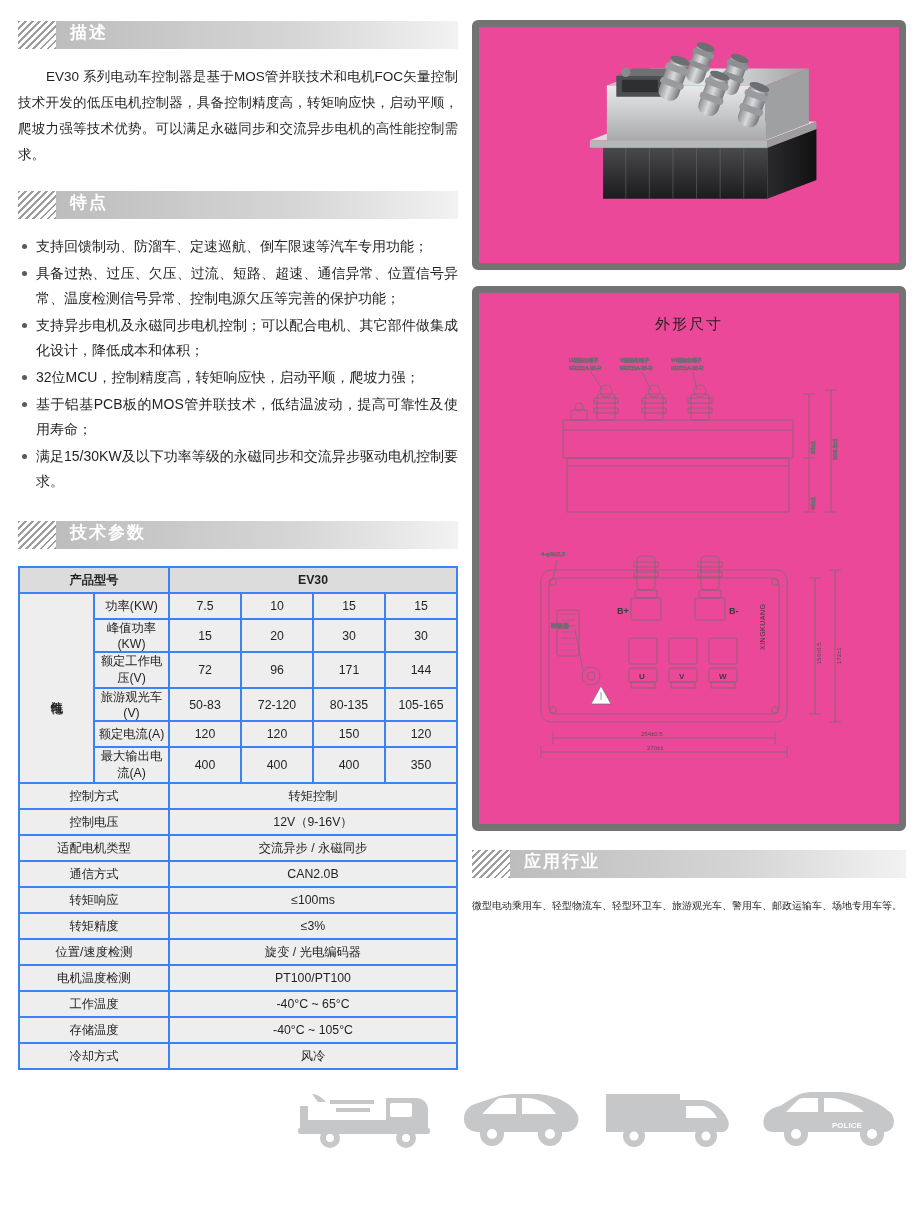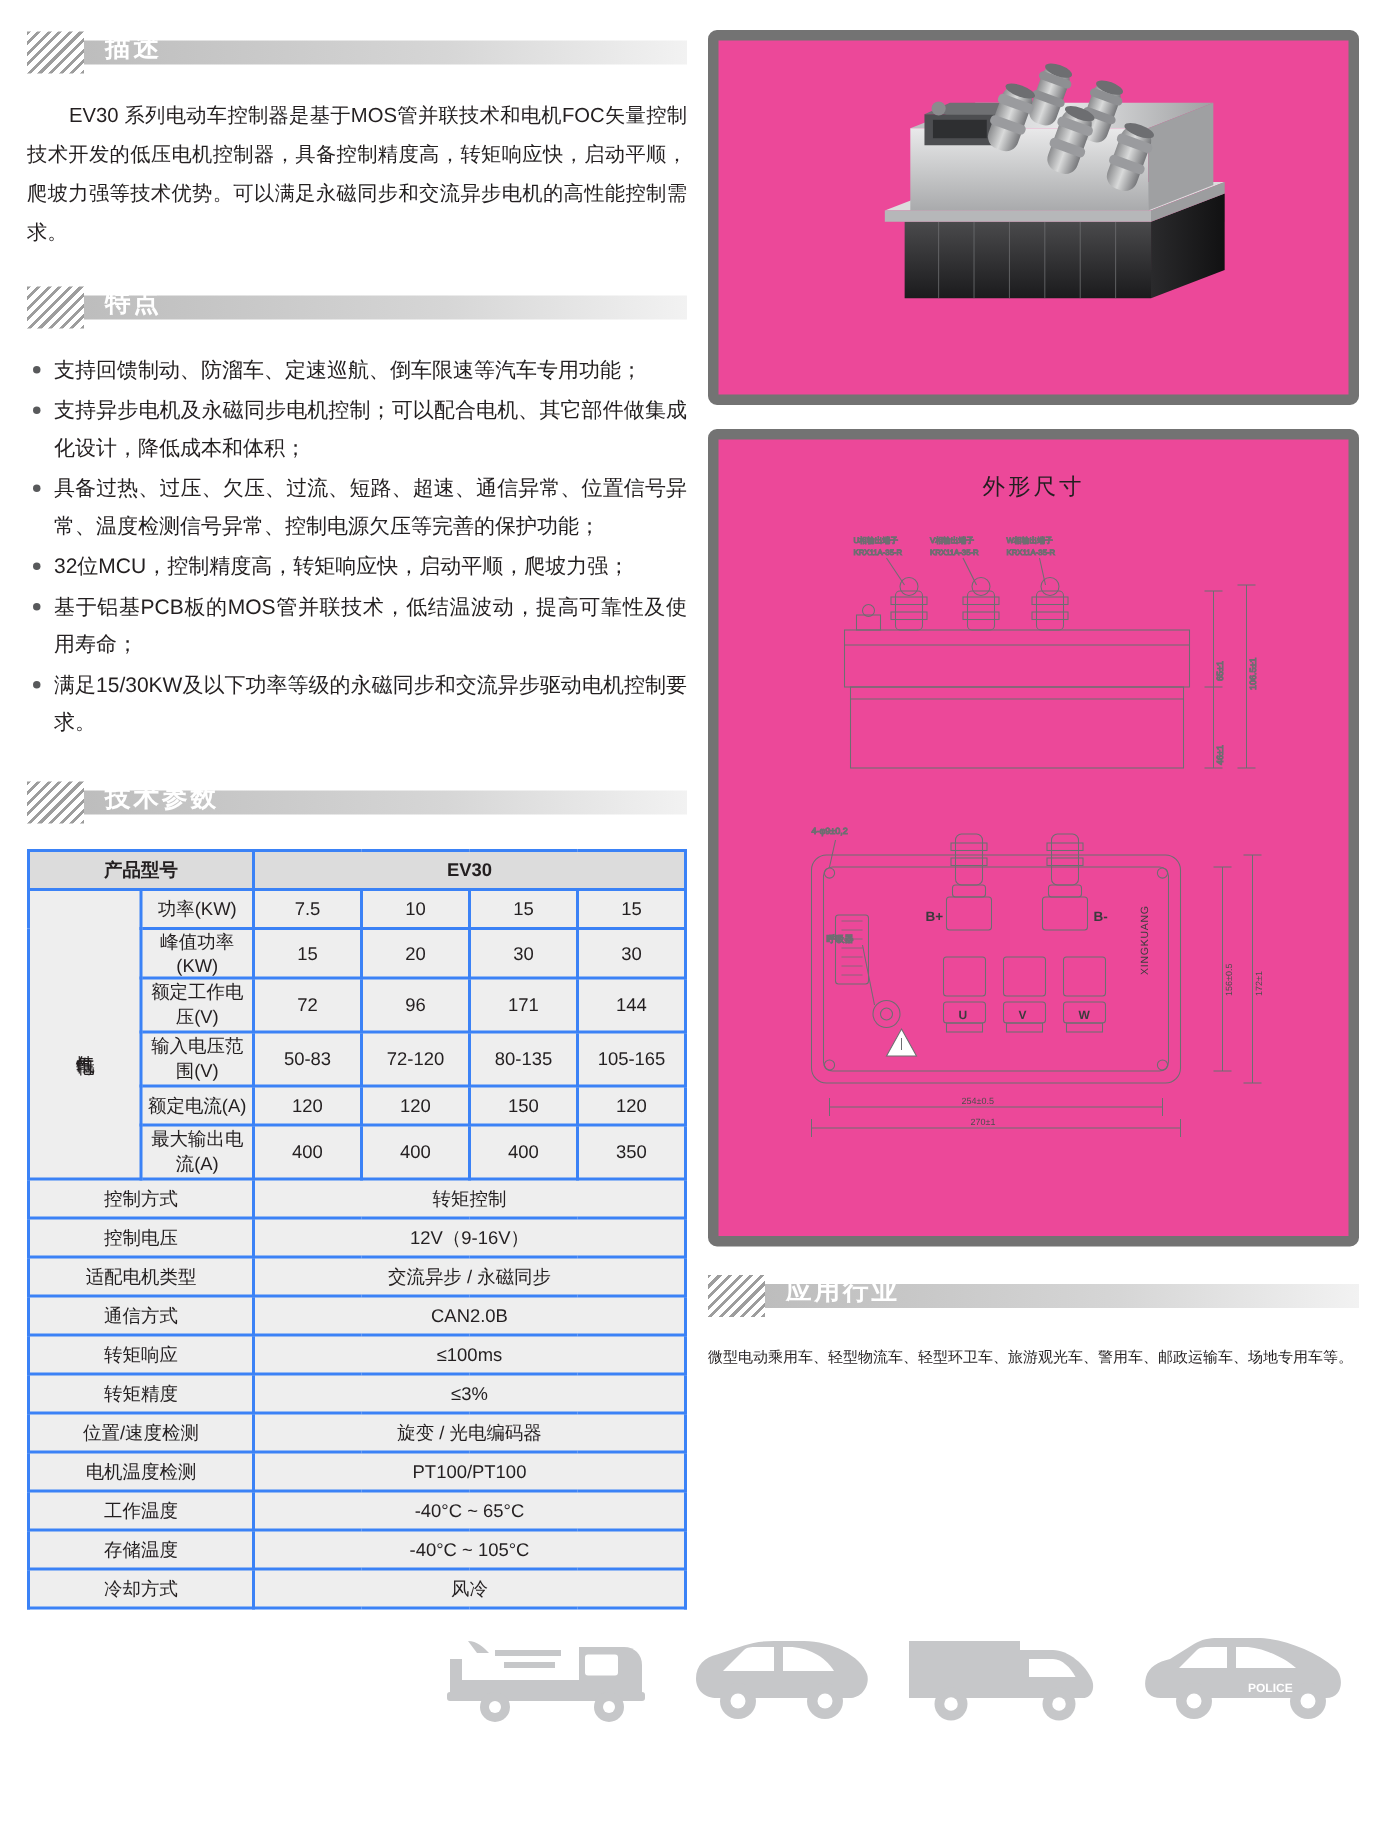--- a/index.html
+++ b/index.html
@@ -17,23 +17,23 @@
 
   
   .sec-head {
     display:flex; align-items:center; height:30px; position:relative;
   }
   .hatch {
     width:38px; height:28px; flex:0 0 38px;
     background-image: repeating-linear-gradient(-45deg, #9d9d9d 0px, #9d9d9d 2px, #ffffff 2px, #ffffff 5px);
   }
   .hatch-bar {
-    height:16px; flex:1 1 auto; position:relative;
+    height:28px; flex:1 1 auto; position:relative;
     background: linear-gradient(to right, #bdbdbd 0%, #d6d6d6 60%, #f2f2f2 100%);
-    display:flex; align-items:flex-end;
+    display:flex; align-items:flex-start;
   }
   .hatch-bar span {
     color:#ffffff; font-size:17px; letter-spacing:2px; padding-left:14px; font-weight:bold;
   }
 
   
   .left-col { position:absolute; left:18px; top:20px; width:440px; }
   .desc {
     margin-top:14px; font-size:13.5px; line-height:26px; text-align:justify;
     text-indent: 28px; color:#231f20;
@@ -121,22 +121,22 @@
 
     <div class="sec-head" style="margin-top:22px;">
       <div class="hatch"></div>
       <div class="hatch-bar">
         <span>特点</span>
       </div>
     </div>
     <div class="feat">
       <ul>
         <li>支持回馈制动、防溜车、定速巡航、倒车限速等汽车专用功能；</li>
+        <li>具备过热、过压、欠压、过流、短路、超速、通信异常、位置信号异常、温度检测信号异常、控制电源欠压等完善的保护功能；</li>
         <li>支持异步电机及永磁同步电机控制；可以配合电机、其它部件做集成化设计，降低成本和体积；</li>
-        <li>具备过热、过压、欠压、过流、短路、超速、通信异常、位置信号异常、温度检测信号异常、控制电源欠压等完善的保护功能；</li>
         <li>32位MCU，控制精度高，转矩响应快，启动平顺，爬坡力强；</li>
         <li>基于铝基PCB板的MOS管并联技术，低结温波动，提高可靠性及使用寿命；</li>
         <li>满足15/30KW及以下功率等级的永磁同步和交流异步驱动电机控制要求。</li>
       </ul>
     </div>
 
     <div class="sec-head" style="margin-top:26px;">
       <div class="hatch"></div>
       <div class="hatch-bar">
         <span>技术参数</span>
@@ -168,21 +168,21 @@
           <td>30</td>
         </tr>
         <tr>
           <td class="label">额定工作电压(V)</td>
           <td>72</td>
           <td>96</td>
           <td>171</td>
           <td>144</td>
         </tr>
         <tr>
-          <td class="label">输入电压范围(V)</td>
+          <td class="label">旅游观光车(V)</td>
           <td>50-83</td>
           <td>72-120</td>
           <td>80-135</td>
           <td>105-165</td>
         </tr>
         <tr>
           <td class="label">额定电流(A)</td>
           <td>120</td>
           <td>120</td>
           <td>150</td>

